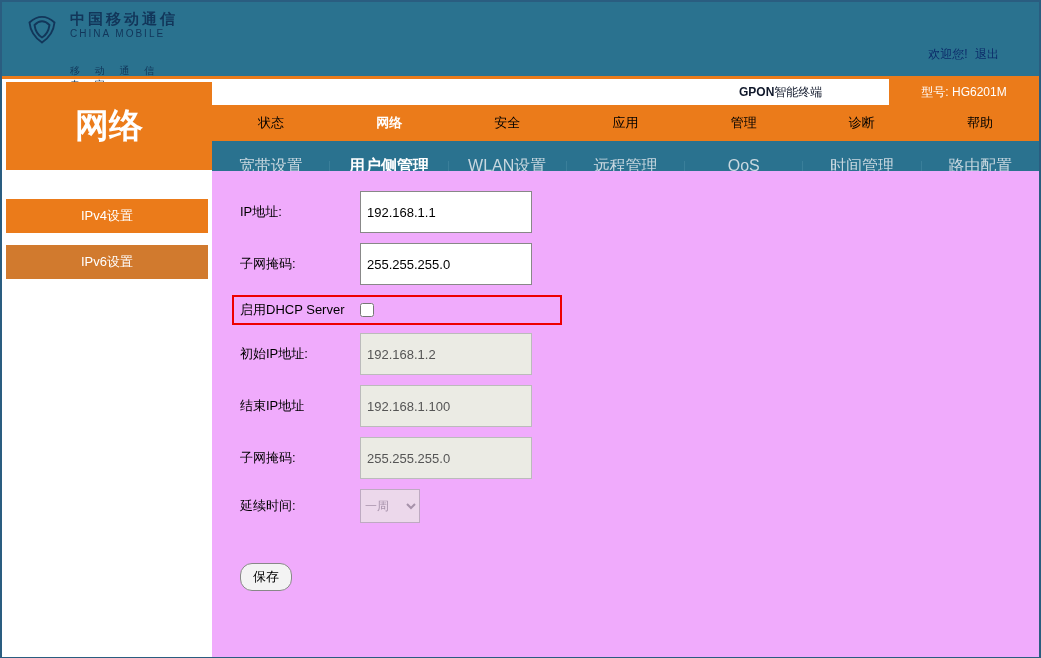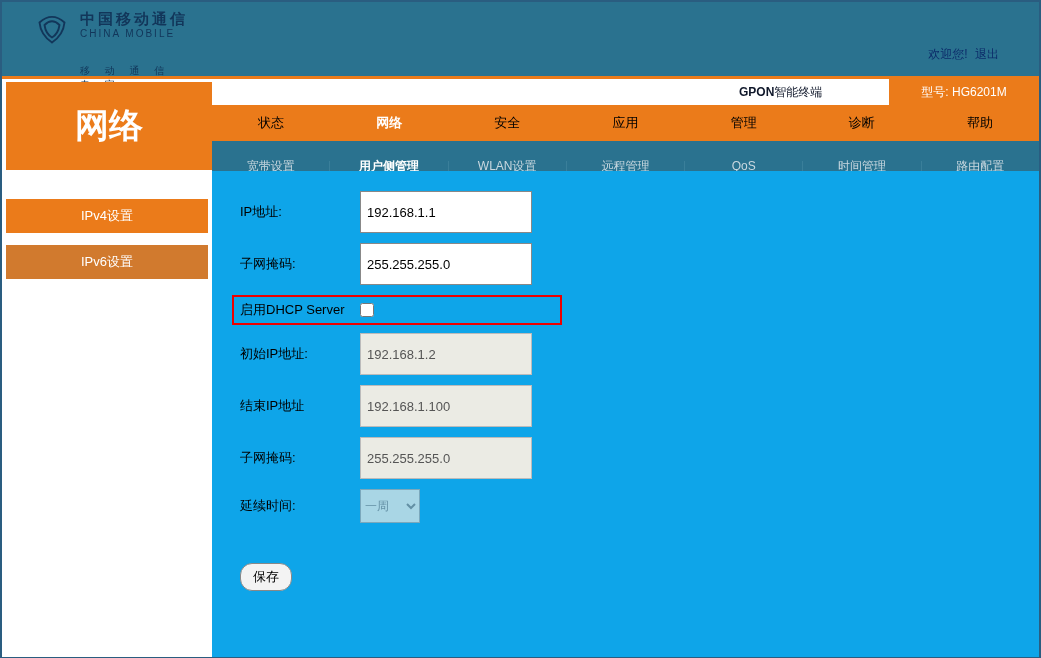--- a/index.html
+++ b/index.html
@@ -1,21 +1,21 @@
 <!DOCTYPE html>
 <html><head>
 <meta charset="utf-8">
 <style>
   * { box-sizing: border-box; margin: 0; padding: 0; }
   body { font-family: "Microsoft YaHei", Arial, sans-serif; font-size: 13px; background: #fff; }
   .outer { width: 1041px; height: 658px; border: 2px solid #2a5d80; background: #fff; position: relative; }
 
   
   .banner { height: 77px; background: #2a728f; border-bottom: 3px solid #eb7b1a; position: relative; }
-  .logo-block { position: absolute; left: 30px; top: 8px; display: flex; align-items: flex-start; color: #1a2b4d; }
+  .logo-block { position: absolute; left: 20px; top: 8px; display: flex; align-items: flex-start; color: #1a2b4d; }
   .logo-icon { width: 40px; height: 40px; margin-right: 8px; }
   .logo-icon svg { width: 40px; height: 40px; }
   .logo-text { display: flex; flex-direction: column; justify-content: center; }
   .logo-cn { font-size: 15px; font-weight: 600; letter-spacing: 3px; line-height: 1.2; color: #12365a; }
   .logo-en { font-size: 10px; letter-spacing: 2px; color: #12365a; }
   .logo-sub { font-size: 10px; letter-spacing: 6px; color: #12365a; margin-top: 8px; margin-left: 48px; position: absolute; top: 46px; left: 0; }
   .welcome { position: absolute; right: 40px; top: 44px; font-size: 12px; color: #0c2c6a; }
   .welcome a { color: #0c2c6a; text-decoration: none; margin-left: 4px; }
 
   
@@ -26,30 +26,30 @@
   .infobar-model { flex: 0 0 150px; background: #eb7b1a; color: #fff; font-size: 12px; display: flex; align-items: center; justify-content: center; padding: 0 8px; }
   .bigtitle { position: absolute; top: 80px; left: 4px; width: 206px; height: 88px; background: #eb7b1a; color: #fff; font-size: 34px; font-weight: 700; display: flex; align-items: center; justify-content: center; z-index: 2; }
 
   
   .mainnav { margin-left: 210px; height: 36px; background: #eb7b1a; display: flex; align-items: stretch; }
   .mainnav .tab { flex: 1; color: #000; font-size: 13px; display: flex; align-items: center; justify-content: center; cursor: pointer; }
   .mainnav .tab.active { color: #fff; font-weight: 700; }
 
   
   .subnav { margin-left: 210px; height: 30px; background: #2a728f; display: flex; align-items: stretch; }
-  .subnav .stab { flex: 1; color: #c9d8e0; font-size: 12px; display: flex; align-items: center; justify-content: center; cursor: pointer; border-right: 1px solid #3a7f9a; margin-top: 20px; }
+  .subnav .stab { flex: 1; color: #c9d8e0; font-size: 16px; display: flex; align-items: center; justify-content: center; cursor: pointer; border-right: 1px solid #3a7f9a; margin-top: 20px; }
   .subnav .stab.active { color: #fff; font-weight: 700; }
   .subnav .stab:last-child { border-right: none; }
 
   
   .body { display: flex; height: calc(100% - 77px - 3px - 26px - 32px - 30px); }
   .sidebar { width: 210px; background: #fff; padding-top: 22px; }
   .side-item { height: 34px; margin: 6px 4px 12px 4px; background: #eb7b1a; color: #fff; font-size: 13px; display: flex; align-items: center; justify-content: center; cursor: pointer; }
   .side-item.inactive { background: #d17a2e; }
-  .content { flex: 1; background: #0ea5e9; padding: 20px 28px; position: relative; overflow-y: auto; }
+  .content { flex: 1; background: #f0abfc; padding: 20px 28px; position: relative; overflow-y: auto; }
 
   .form-row { display: flex; align-items: center; margin-bottom: 10px; }
   .form-row label { width: 120px; font-size: 13px; color: #000; }
   .form-row input[type=text] { width: 172px; height: 22px; border: 1px solid #888; padding: 20px 6px; font-size: 13px; }
   .form-row input[type=text][disabled] { background: #ebebe4; color: #555; border: 1px solid #bbb; }
   .form-row select { width: 60px; height: 34px; border: 1px solid #aaa; font-size: 12px; }
   .form-row select[disabled] { background: #ebebe4; color: #888; }
   .form-row input[type=checkbox] { width: 14px; height: 14px; }
 
   .highlight-box { border: 2px solid #e00; padding: 4px 6px; margin: 8px 0 8px -8px; width: 330px; }

